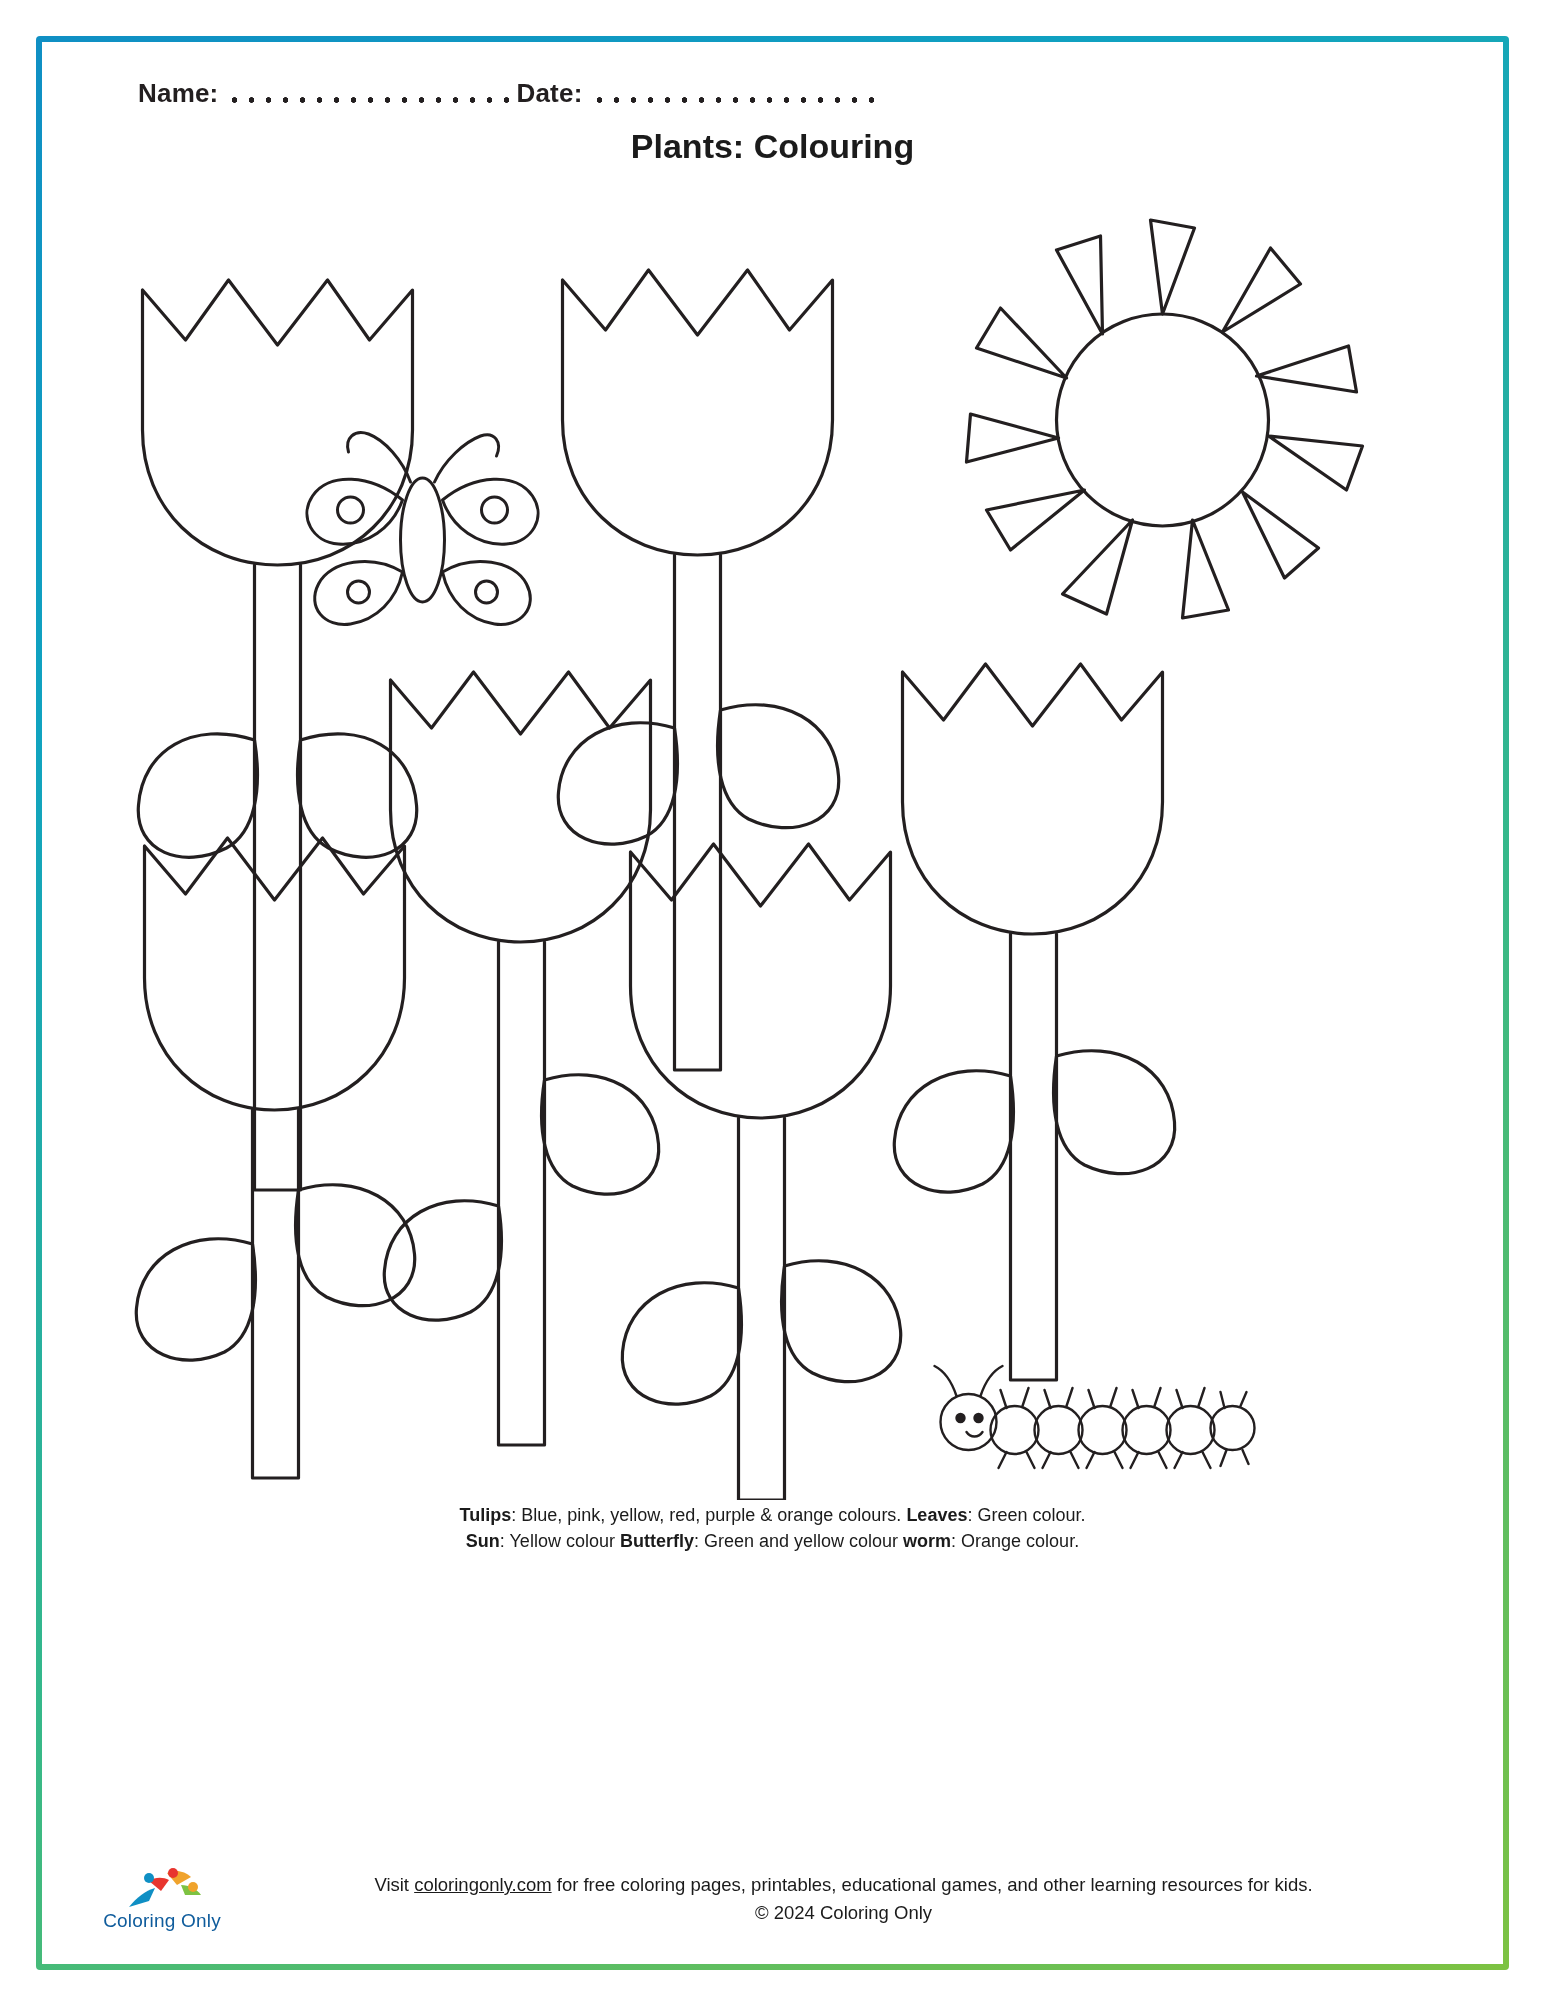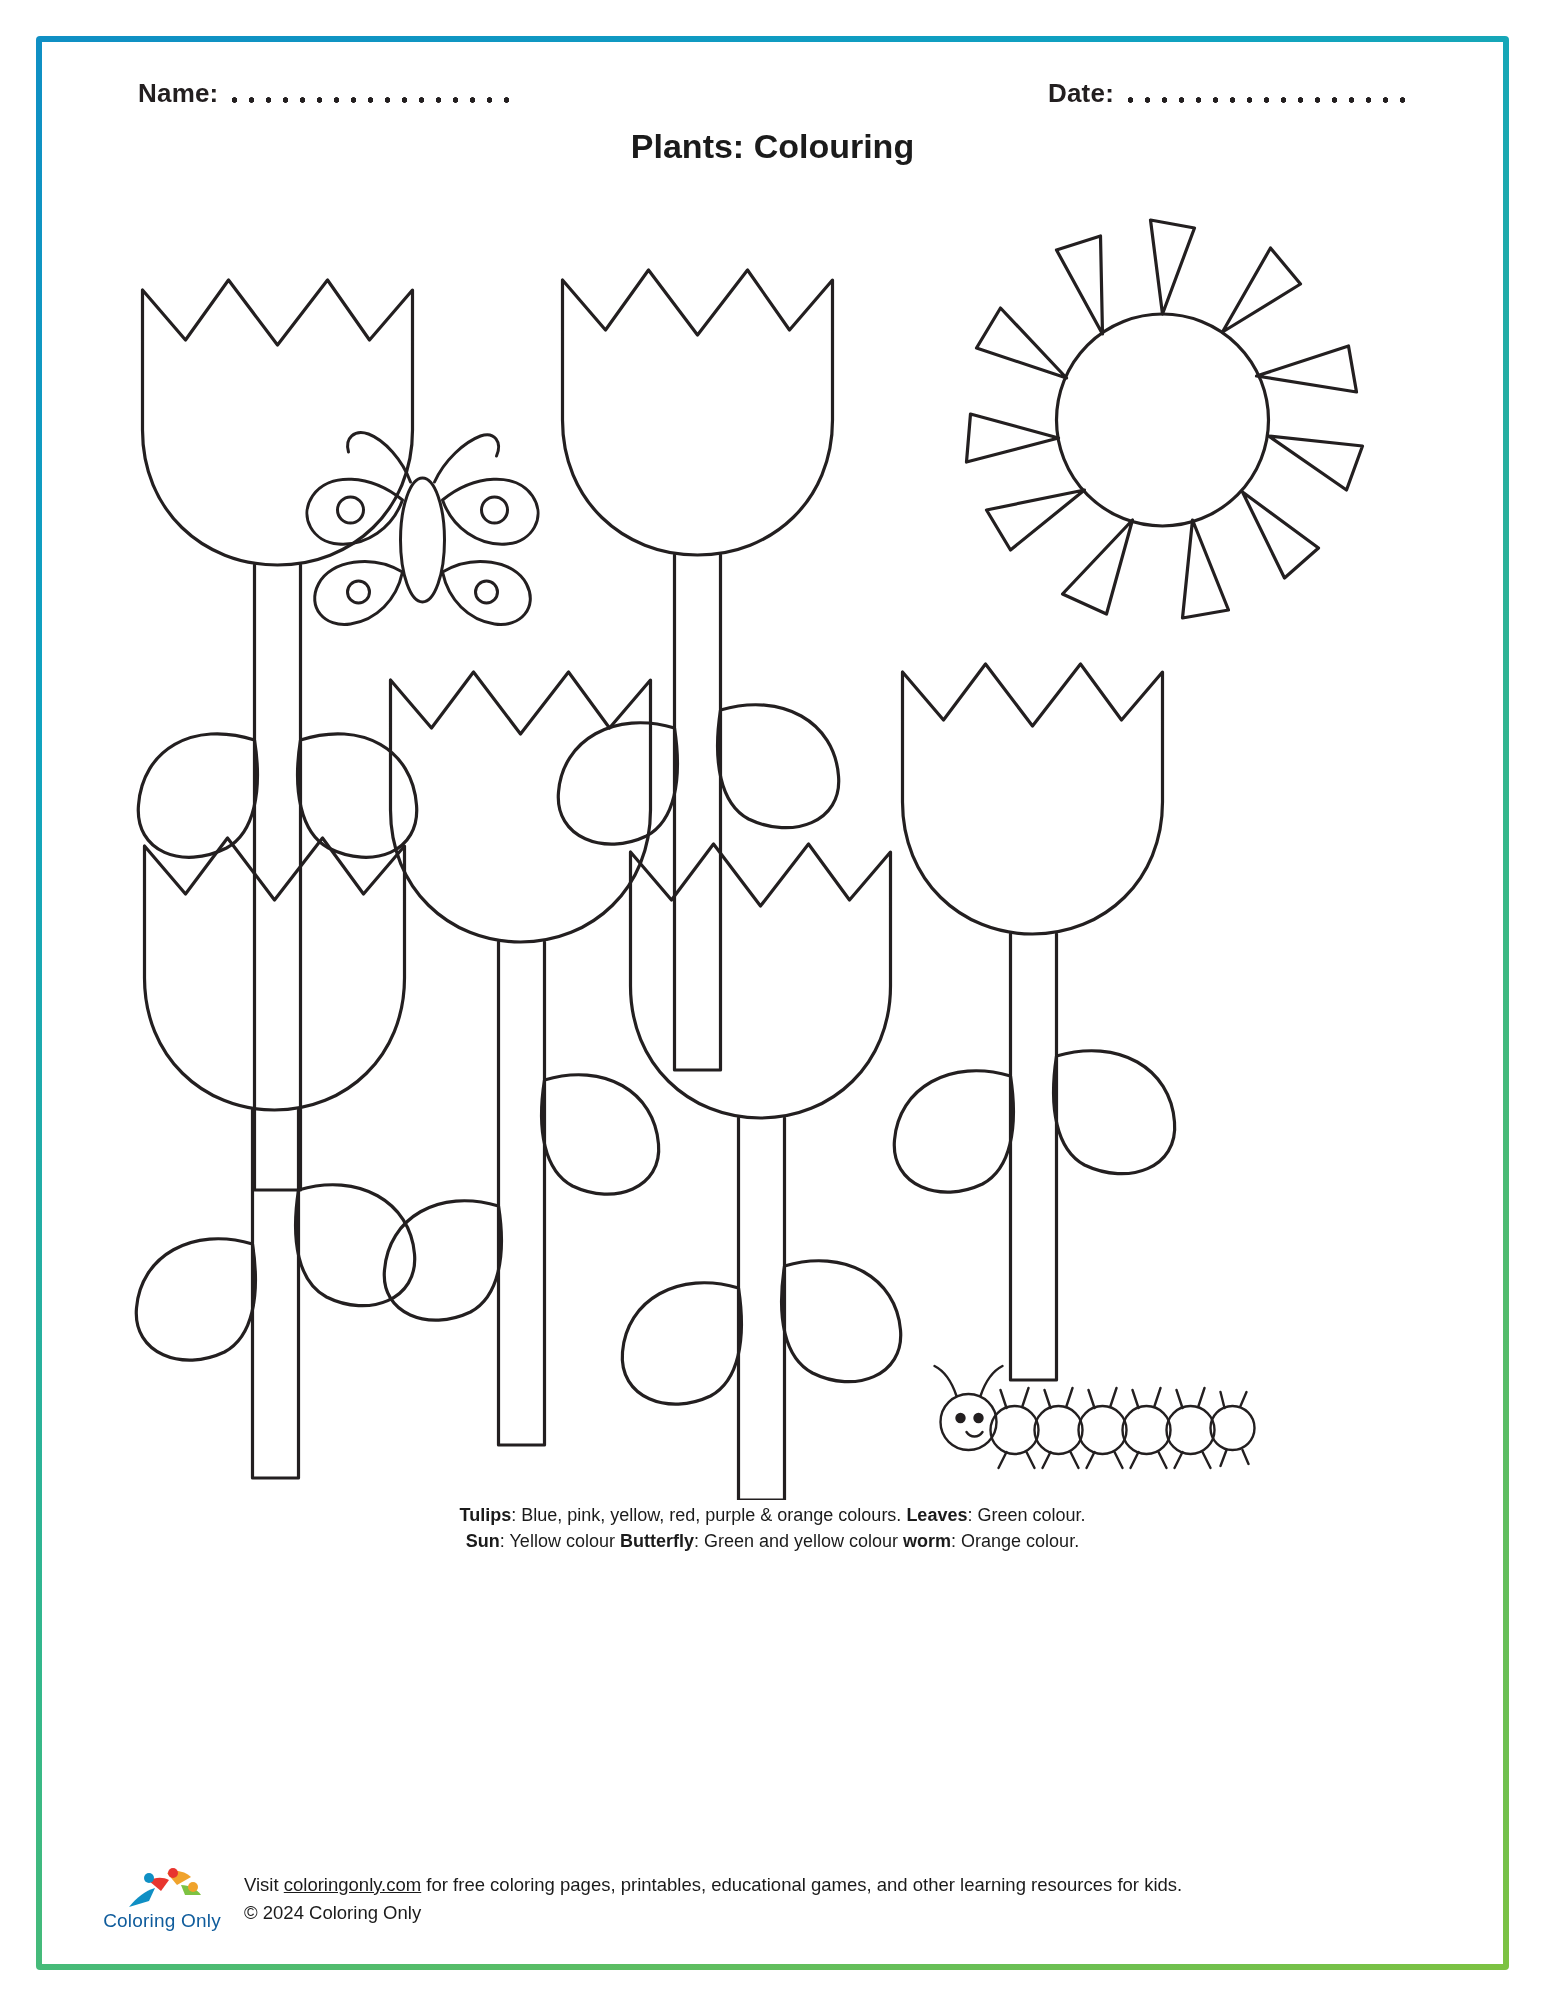--- a/index.html
+++ b/index.html
@@ -38,24 +38,22 @@
     width: 100%;
     height: 100%;
     box-sizing: border-box;
     padding: 28px 52px 0 52px;
   }
 
   
   .namedate {
     display: flex;
     align-items: flex-start;
-    justify-content: space-between;
     padding: 8px 44px 0 44px;
     box-sizing: border-box;
-    gap: 13px;
   }
   .field {
     display: flex;
     align-items: baseline;
     gap: 8px;
   }
   .field-label {
     font-size: 26px;
     font-weight: bold;
     letter-spacing: .2px;
@@ -135,21 +133,21 @@
   .logo-text {
     display: block;
     margin-top: 0;
     font-size: 19px;
     color: #0f5c9c;
     font-weight: 500;
     letter-spacing: .2px;
   }
   .footer-text {
     flex: 1 1 auto;
-    text-align: left;
+    text-align: center;
     font-size: 18.5px;
     color: #1b1b1b;
     line-height: 1.5;
     padding-right: 4px;
   }
   .footer-text a {
     color: #1b1b1b;
     text-decoration: underline;
   }
   .footer-line2 { display: block; }

